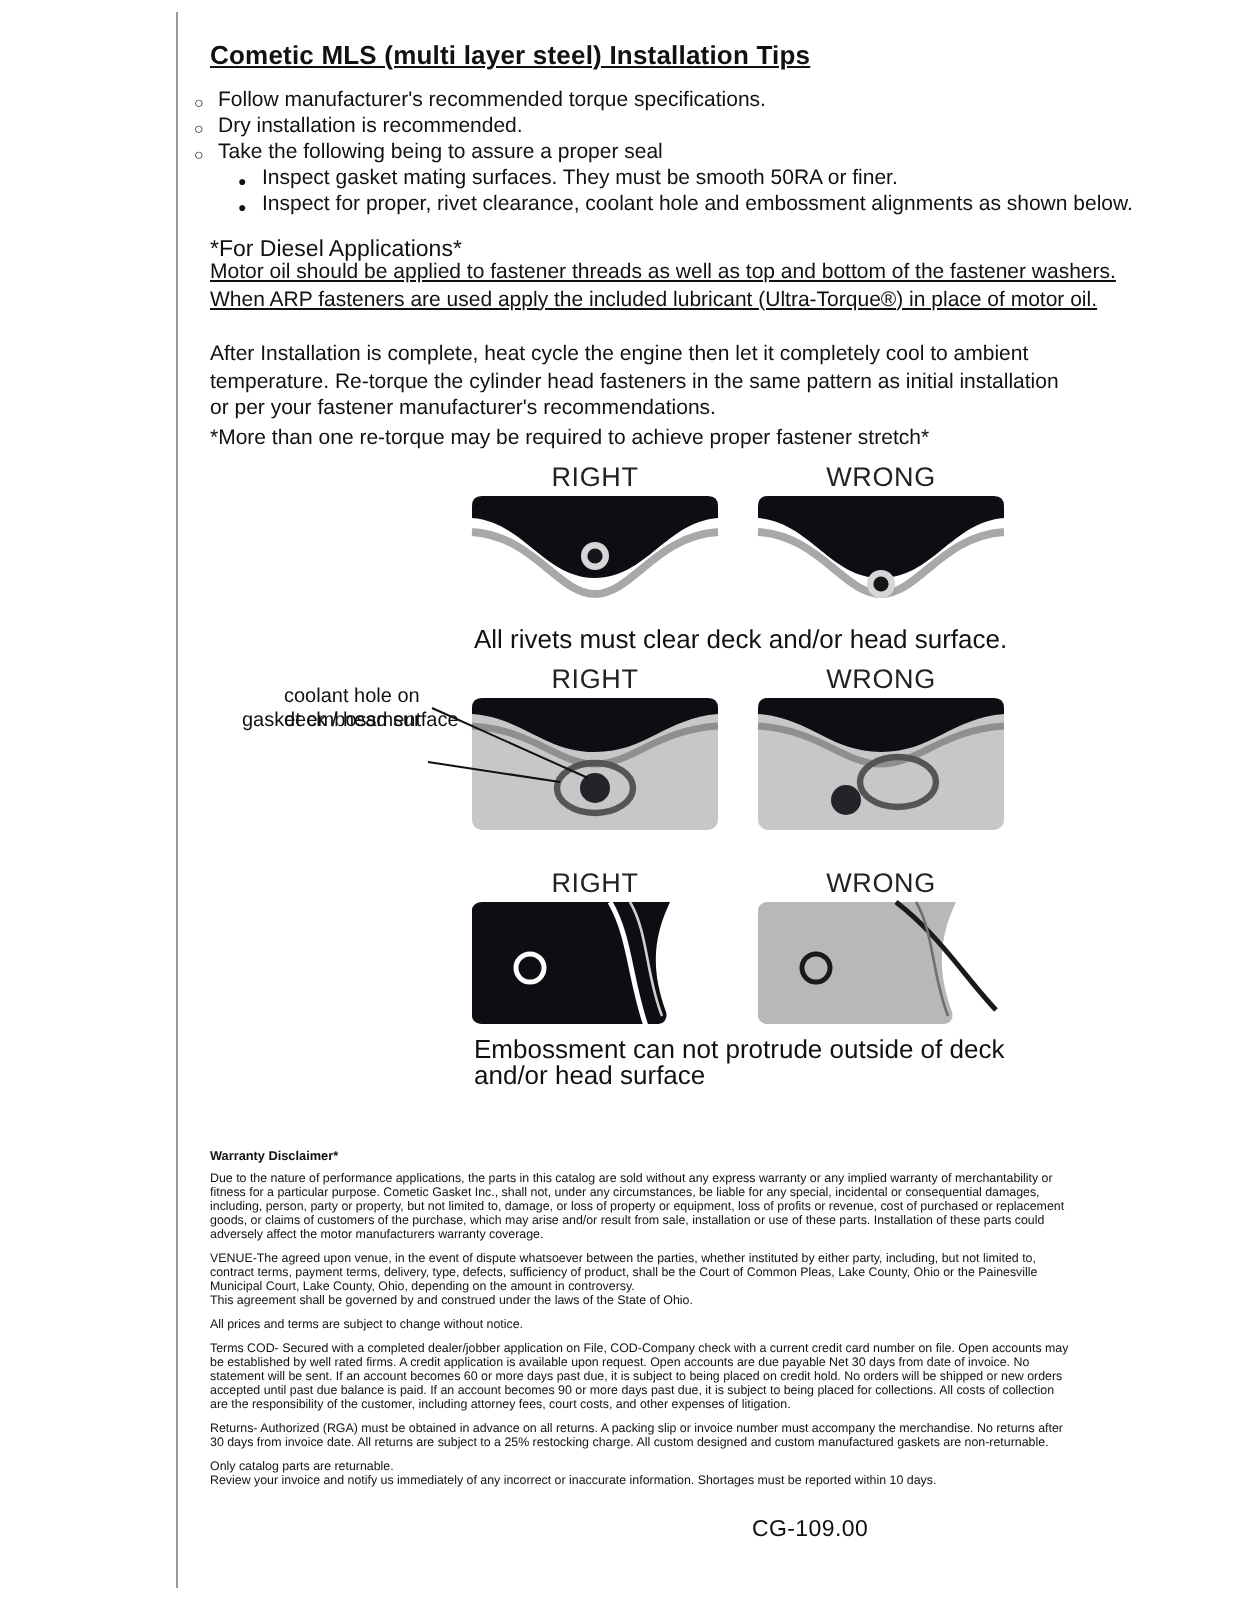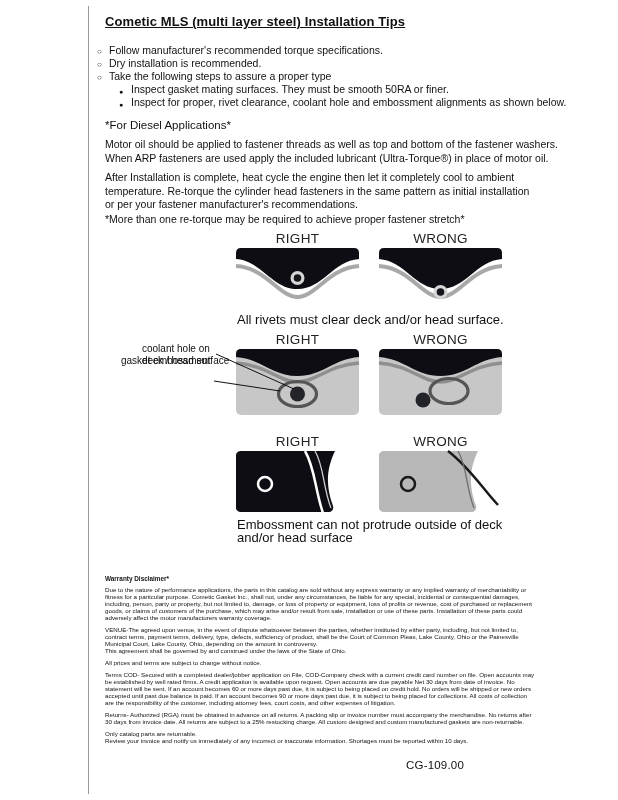--- a/index.html
+++ b/index.html
@@ -3,53 +3,53 @@
 <meta charset="utf-8">
 <style>
   * { margin:0; padding:0; box-sizing:border-box; }
   html,body { background:#fff; }
   .page {
     position:relative; width:618px; height:800px; margin:0 auto;
     background:#ffffff; color:#111;
     font-family:"Liberation Sans", sans-serif; overflow:hidden;
   }
   .rule { position:absolute; left:88px; top:6px; height:788px; width:1px; background:#9a9a9a; }
-  .title { position:absolute; left:105px; top:14px; font-size:13px; font-weight:bold; text-decoration:underline; letter-spacing:.1px; }
+  .title { position:absolute; left:105px; top:20px; font-size:13px; font-weight:bold; text-decoration:underline; letter-spacing:.1px; }
   .tips { position:absolute; left:97px; top:44px; font-size:10.5px; }
   .tip { position:relative; padding-left:12px; line-height:13px; }
   .tip::before { content:"○"; position:absolute; left:0; top:1px; font-size:8px; }
   .tip.sub { margin-left:22px; }
   .tip.sub::before { content:"●"; font-size:7px; top:2px; }
   .h2 { position:absolute; left:105px; top:119px; font-size:11.5px; font-weight:normal; }
   .para { position:absolute; left:105px; width:460px; font-size:10.5px; line-height:13.5px; white-space:pre-line; }
-  .para1 { top:138px; }
+  .para1 { top:130px;text-decoration:underline; }
   .para2 { top:171px; }
   .note  { top:213px; }
   .dg-header { position:absolute; width:127px; text-align:center; font-size:13.5px; color:#222; letter-spacing:.3px; }
   .panel { position:absolute; }
   .caption { position:absolute; left:237px; font-size:13px; line-height:13px; white-space:pre-line; }
   .callout { position:absolute; font-size:10px; line-height:11.5px; white-space:pre-line; color:#111; }
   .overlay { position:absolute; left:0; top:0; pointer-events:none; }
   .legal { position:absolute; left:105px; top:575px; width:432px; font-size:6.2px; line-height:7px; color:#121212; }
   .legal .lh { font-weight:bold; font-size:6.4px; margin-bottom:4px; }
   .legal p { white-space:pre-line; margin-bottom:5px; }
-  .footer-code { position:absolute; left:406px; top:759px; font-size:11.5px; letter-spacing:.2px; }
+  .footer-code { position:absolute; left:376px; top:759px; font-size:11.5px; letter-spacing:.2px; }
 </style>
 </head>
 <body>
 
 <div class="page">
   <div class="rule"></div>
 
   <div class="title">Cometic MLS (multi layer steel) Installation Tips</div>
 
   <div class="tips">
     <div class="tip">Follow manufacturer's recommended torque specifications.</div>
     <div class="tip">Dry installation is recommended.</div>
-    <div class="tip">Take the following steps to assure a proper type</div>
+    <div class="tip">Take the following being to assure a proper seal</div>
     <div class="tip sub">Inspect gasket mating surfaces.  They must be smooth 50RA or finer.</div>
     <div class="tip sub">Inspect for proper, rivet clearance, coolant hole and embossment alignments as shown below.</div>
   </div>
 
   <div class="h2">*For Diesel Applications*</div>
   <p class="para para1">Motor oil should be applied to fastener threads as well as top and bottom of the fastener washers.
 When ARP fasteners are used apply the included lubricant (Ultra-Torque®) in place of motor oil.</p>
   <p class="para para2">After Installation is complete, heat cycle the engine then let it completely cool to ambient
 temperature. Re-torque the cylinder head fasteners in the same pattern as initial installation
 or per your fastener manufacturer's recommendations.</p>

